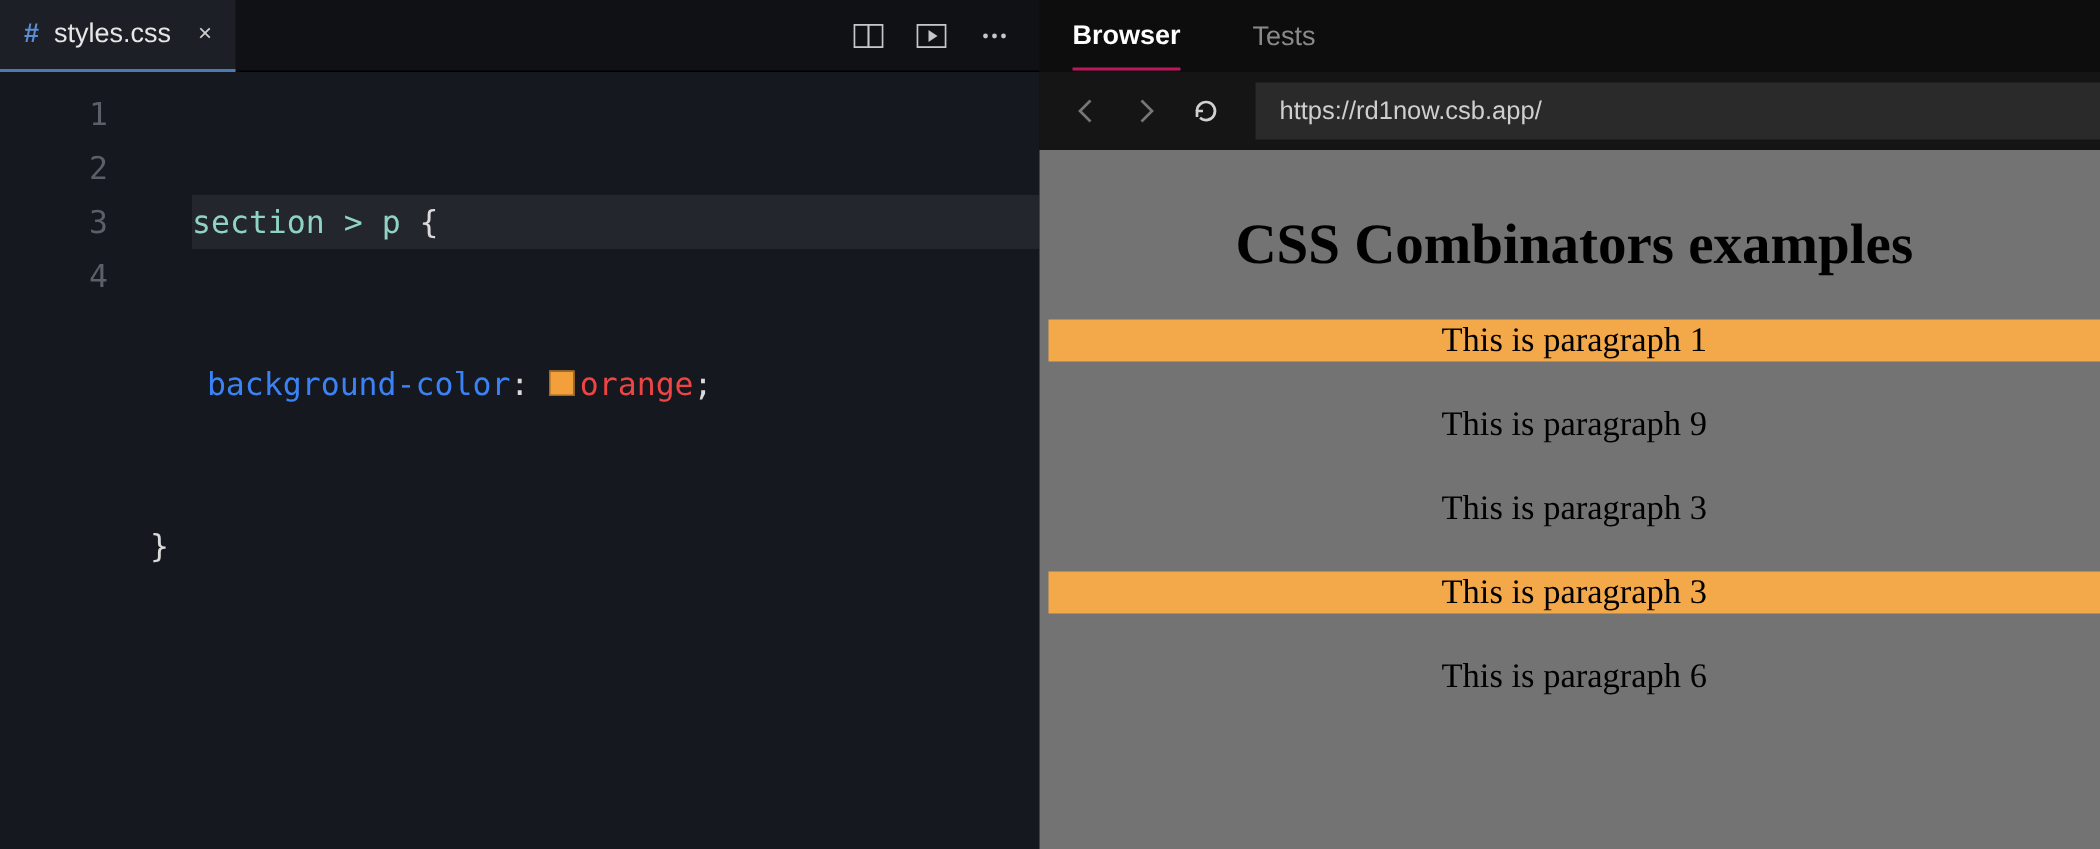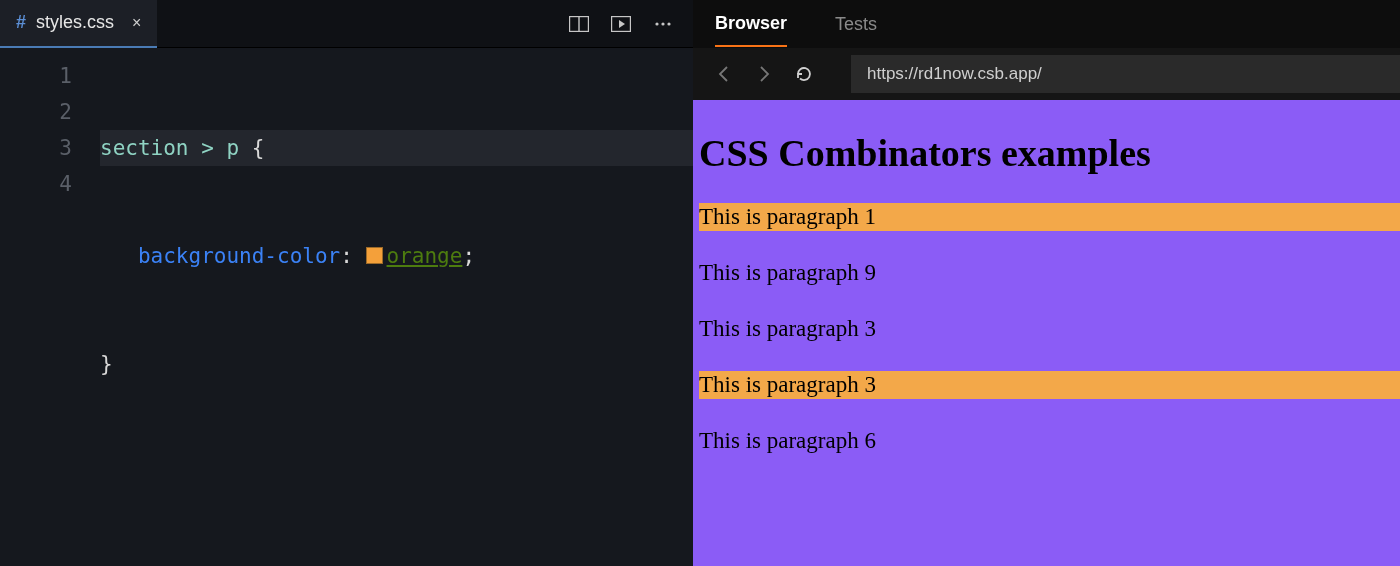--- a/index.html
+++ b/index.html
@@ -80,24 +80,24 @@
       user-select: none;
     }
     .gutter div { padding-right: 28px; }
     .code {
       flex: 1;
       padding-top: 10px;
       color: #d9d9d9;
       white-space: pre;
     }
     .code-line { padding-left: 0; }
-    .code-line.active { background: #23262d; }
+    .code-line.active { background: #23262d; margin-left: 28px; }
     .tok-sel { color: #8fd3c3; }
     .tok-prop { color: #3b82f6; }
-    .tok-val { color: #4d7c0f; text-decoration: underline; }
+    .tok-val { color: #ef4444; }
     .tok-punc { color: #d9d9d9; }
     .swatch {
       display: inline-block;
       width: 17px;
       height: 17px;
       background: #f4a03a;
       border: 1px solid #9c6a29;
       vertical-align: -1px;
       margin-right: 4px;
     }
@@ -122,21 +122,21 @@
       font-size: 18px;
     }
     .preview-tab.active {
       color: #ffffff;
       font-weight: 600;
     }
     .preview-tab.active-wrap {
       height: 46px;
       display: flex;
       align-items: center;
-      border-bottom: 2px solid #f97316;
+      border-bottom: 2px solid #be185d;
     }
     .addrbar {
       height: 52px;
       display: flex;
       align-items: center;
       background: #151515;
       padding-left: 14px;
       gap: 6px;
     }
     .nav-btn {
@@ -149,29 +149,30 @@
     }
     .nav-btn.enabled { color: #d0d0d0; }
     .url-field {
       flex: 1;
       height: 38px;
       background: #2a2a2a;
       color: #cfcfcf;
       font-size: 17px;
       border: none;
       padding: 0 16px;
-      margin-left: 24px;
+      margin-left: 10px;
       outline: none;
     }
     .rendered {
       flex: 1;
-      background: #8b5cf6;
-      padding: 7px 0 0 6px;
+      background: #737373;
+      padding: 17px 0 0 6px;
       font-family: "Times New Roman", Times, serif;
       color: #000;
+      text-align: center;
     }
     .rendered h1 {
       font-size: 38px;
       font-weight: 700;
       margin: 24px 0 28px 0;
     }
     .rendered p {
       font-size: 23px;
       margin: 0 0 28px 0;
       line-height: 28px;

